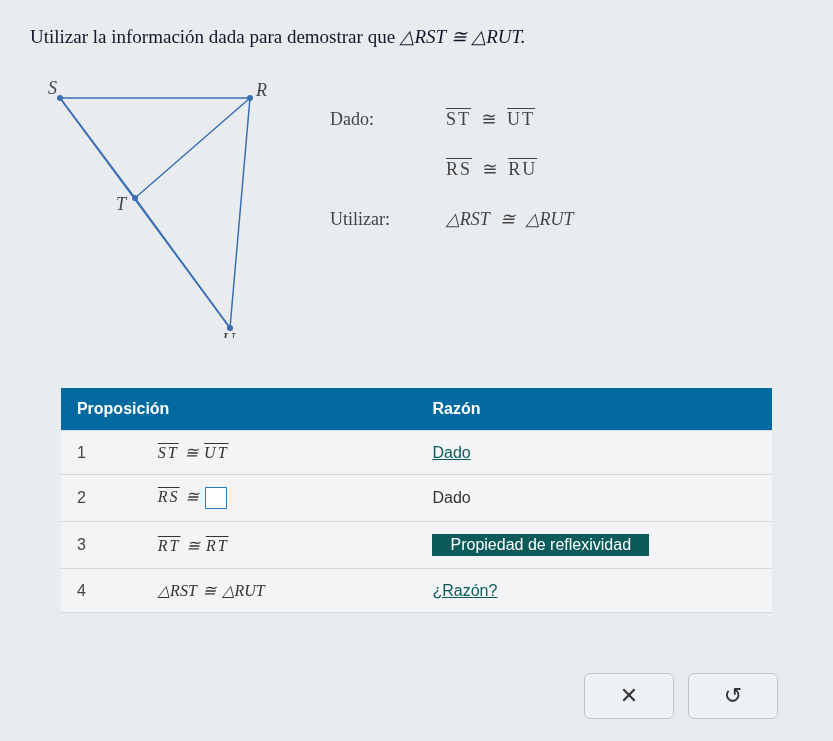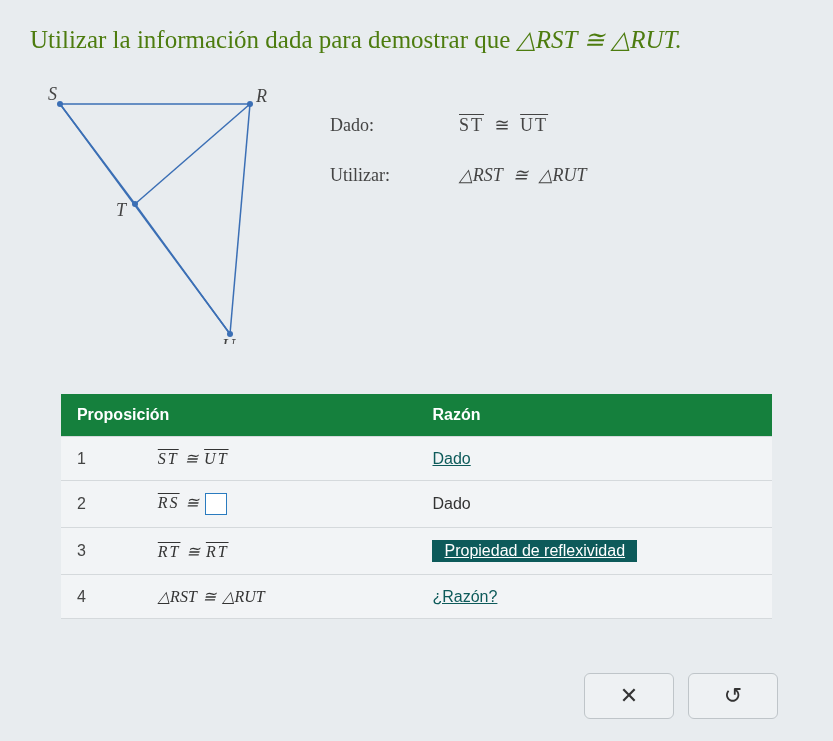--- a/index.html
+++ b/index.html
@@ -6,70 +6,69 @@
   body {
     font-family: 'Segoe UI', Arial, sans-serif;
     background: #e8ecef;
     width: 833px;
     height: 741px;
     padding: 25px 30px;
     color: #333;
     position: relative;
   }
   .problem-statement {
-    font-size: 25px;
-    color: #4d7c0f;
+    font-size: 19px;
+    color: #0f172a;
     margin-bottom: 30px;
     font-family: Georgia, serif;
   }
   .math { font-family: 'Times New Roman', serif; font-style: italic; }
   .top-area {
     display: flex;
     gap: 40px;
     margin-bottom: 50px;
   }
   .figure { width: 260px; height: 260px; }
   .givens {
     flex: 1;
     font-family: Georgia, serif;
     font-size: 18px;
     color: #444;
     padding-top: 30px;
   }
-  .given-row { display: flex; align-items: center; margin-bottom: 28px; gap: 29px; }
+  .given-row { display: flex; align-items: center; margin-bottom: 28px; gap: 16px; }
   .given-label { min-width: 100px; }
   .overline { text-decoration: overline; letter-spacing: 2px; }
   .cong { margin: 0 6px; }
   .proof-table {
     width: 92%;
     margin: 0 auto;
     border-collapse: collapse;
     background: #f2f4f6;
   }
   .proof-table thead tr {
-    background: #15803d;
+    background: #0369a1;
     color: #fff;
     margin-left: 20px;
   }
   .proof-table th, .proof-table td {
     padding: 12px 16px;
     text-align: left;
     font-size: 16px;
     border-bottom: 1px solid #d5d9dc;
   }
   .proof-table th:first-child { width: 50%; }
   .proof-table td.num-col { width: 36px; color: #444; }
   .proof-table td.prop-col { font-family: 'Times New Roman', serif; font-style: italic; }
   .reason-link { color: #0d5a5a; text-decoration: underline; cursor: pointer; }
   .reason-highlight {
     display: inline-block;
     background: #0d5a5a;
     color: #fff;
-    padding: 2px 12px;
-    text-decoration: underline;
+    padding: 2px 18px;
   }
   .input-box {
     display: inline-block;
     width: 22px;
     height: 22px;
     border: 1px solid #2a7bbf;
     background: #fff;
     vertical-align: middle;
   }
   .button-bar {
@@ -128,20 +127,28 @@
   <div class="givens">
     <div class="given-row">
       <span class="given-label">Dado:</span>
       <span>
         <span class="overline">ST</span>
         <span class="cong">≅</span>
         <span class="overline">UT</span>
       </span>
     </div>
     <div class="given-row">
+      <span class="given-label"></span>
+      <span>
+        <span class="overline">RS</span>
+        <span class="cong">≅</span>
+        <span class="overline">RU</span>
+      </span>
+    </div>
+    <div class="given-row">
       <span class="given-label">Utilizar:</span>
       <span class="math">
         <span>△RST</span>
         <span class="cong">≅</span>
         <span>△RUT</span>
       </span>
     </div>
   </div>
 </div>
 

